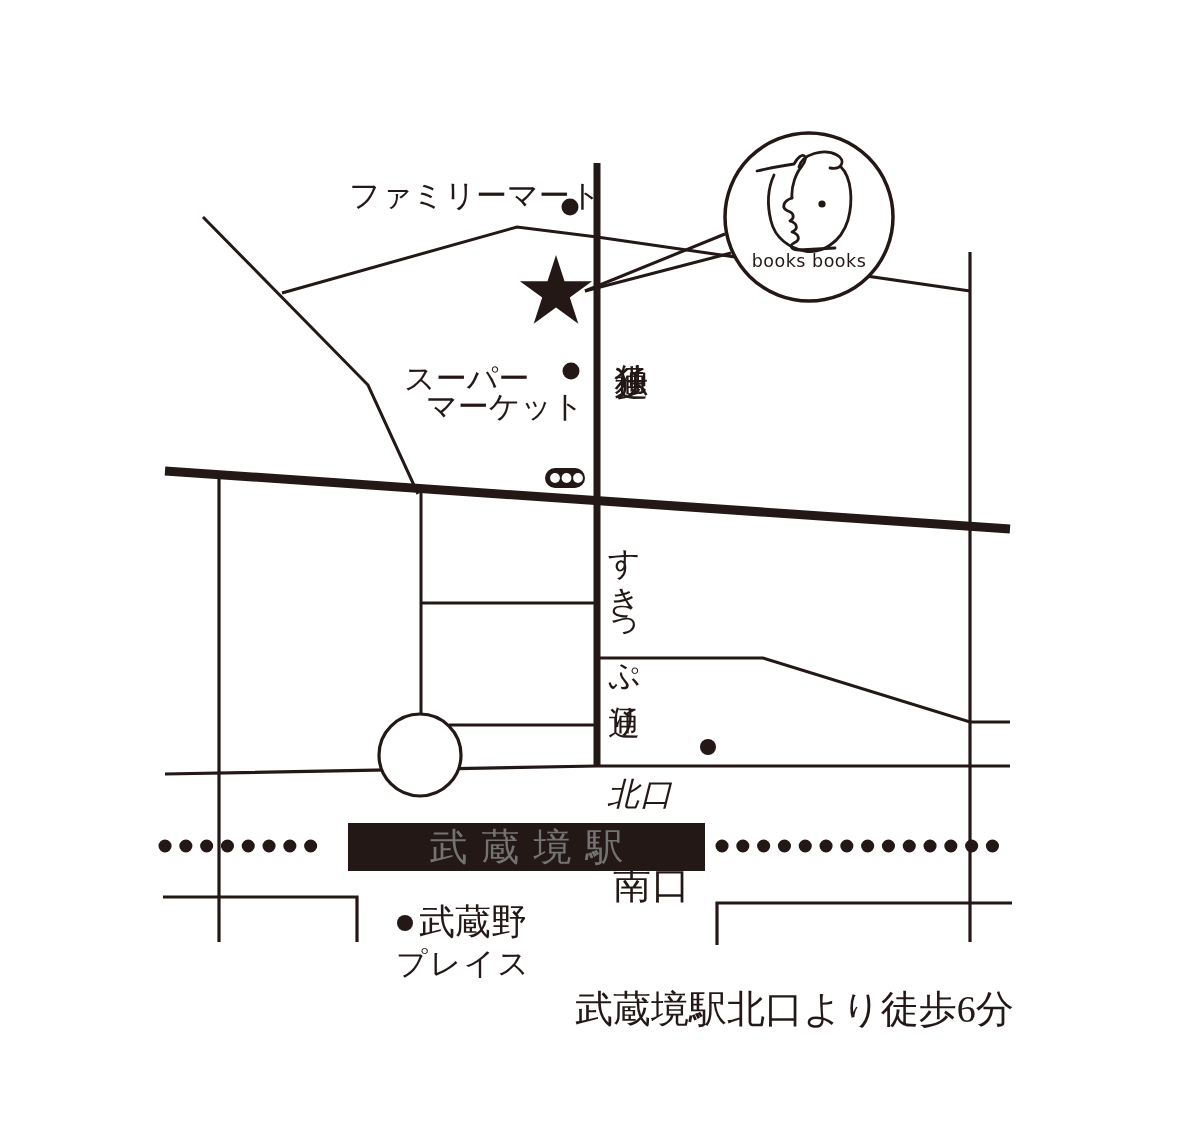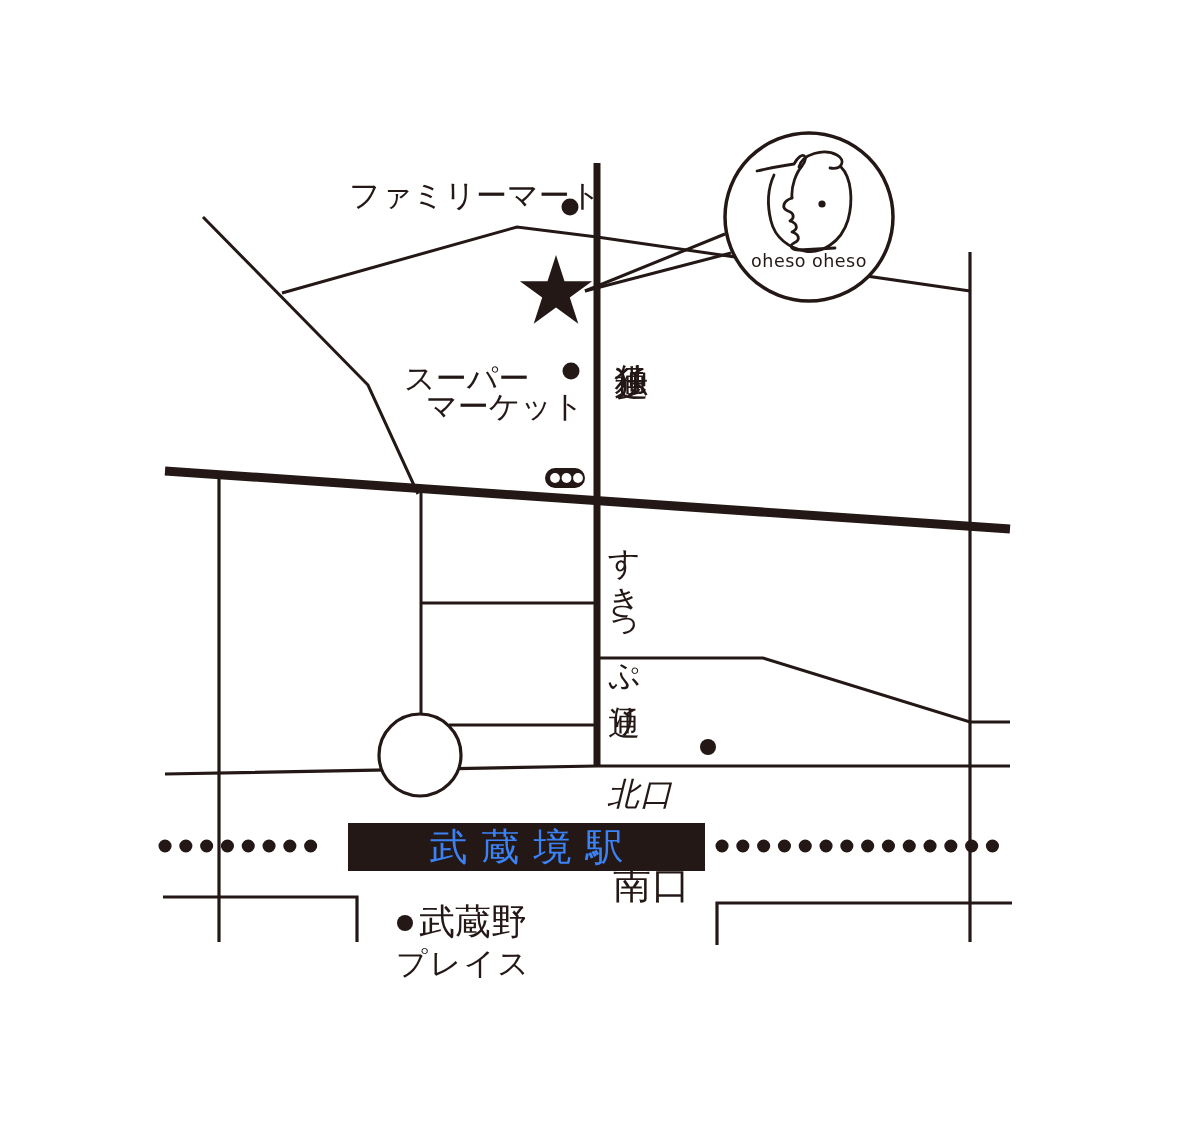--- a/index.html
+++ b/index.html
@@ -19,21 +19,21 @@
     line-height:1.08;
   }
   .v-label{
     writing-mode:vertical-rl;
     text-orientation:upright;
   }
   .station-name{
     position:absolute;
     left:348px;top:823px;width:357px;height:48px;
     display:flex;align-items:center;justify-content:center;
-    color:#3b82f6;font-size:38px;letter-spacing:14px;text-indent:14px;
+    color:#737373;font-size:38px;letter-spacing:14px;text-indent:14px;
   }
   .logo-text{
     position:absolute;
     left:749px;top:251px;width:120px;
     text-align:center;
     font-family:"DejaVu Sans","Liberation Sans",sans-serif;
     font-size:17.5px;letter-spacing:0.5px;color:#231815;
   }
   .footer-note{font-size:38px;}
 </style>
@@ -100,29 +100,30 @@
       <path d="M757 171 C775 167 786 165 794 164 C802 149 810 156 802 166 C796 173 791 186 792 198"></path>
       <path d="M799 167 C802 154 824 148 837 155 C847 161 841 170 830 168"></path>
       <path d="M841 167 C852 178 853 202 848 220 C841 243 821 254 805 251 C789 248 775 238 771 221 C767 205 768 188 774 175"></path>
       <path d="M792 198 C783 201 781 208 788 211 C794 213 795 218 790 221 C797 223 799 229 792 232 C799 234 801 240 794 243 C788 246 792 250 799 250 L835 248"></path>
       <circle cx="822" cy="204" r="3.6" fill="#231815" stroke="none"></circle>
     </g>
 
     <rect x="348" y="823" width="357" height="48" fill="#231815"></rect>
   </svg>
 
-  <div class="logo-text">oheso oheso</div>
+  <div class="logo-text">books books</div>
 
   <div class="label" style="left:329px;top:179px;font-size:31px;margin-left:20px;">ファミリーマート</div>
   <div class="label" style="left:404px;top:355px;font-size:31px;margin-top:7px;">スーパー</div>
   <div class="label" style="left:426px;top:390px;font-size:31px;">マーケット</div>
   <div class="label" style="left:419px;top:903px;font-size:36px;">武蔵野</div>
   <div class="label" style="left:396px;top:947px;font-size:31px;letter-spacing:2px;">プレイス</div>
 
   <div class="label v-label" style="left:612px;top:337px;font-size:34px;letter-spacing:1px;">独歩通り</div>
   <div class="label v-label" style="left:607px;top:526px;font-size:32px;letter-spacing:2px;">すきっぷ通り</div>
 
   <div class="label" style="left:607px;top:777px;font-size:32px;letter-spacing:1px;font-style:italic;">北口</div>
   <div class="station-name">武蔵境駅</div>
   <div class="label" style="left:613px;top:865px;font-size:38px;letter-spacing:1px;">南口</div>
 
+  <div class="label footer-note" style="left:575px;top:989px;">武蔵境駅北口より徒歩6分</div>
 
 </div>
 
 </body></html>

